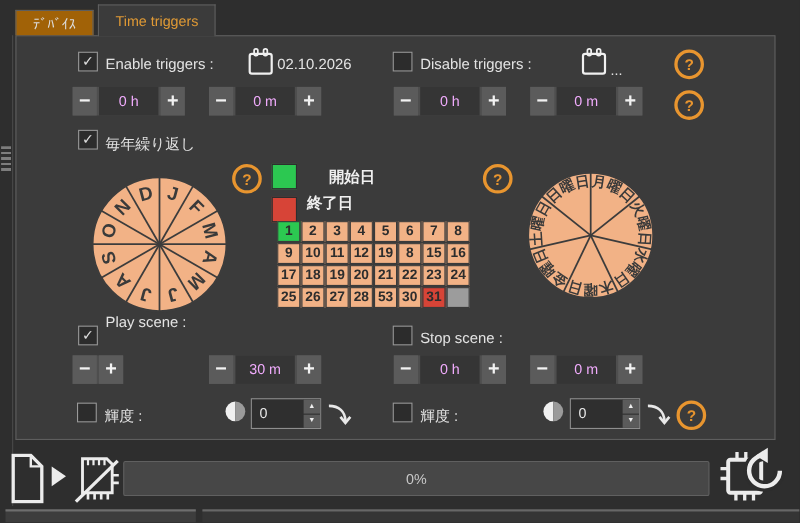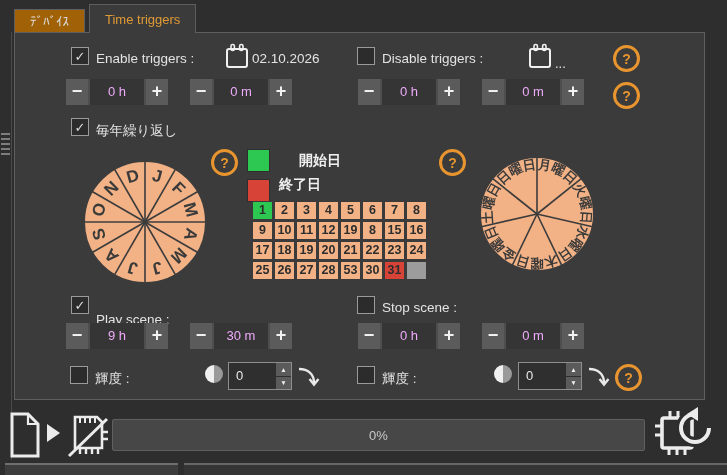--- a/index.html
+++ b/index.html
@@ -205,27 +205,26 @@
       <text font-size="13" font-weight="bold" fill="#3a3a3a" text-anchor="middle" font-family="&quot;Liberation Sans&quot;,sans-serif"><textPath href="#wkpath" startOffset="7.14%">月曜日</textPath></text>
       <text font-size="13" font-weight="bold" fill="#3a3a3a" text-anchor="middle" font-family="&quot;Liberation Sans&quot;,sans-serif"><textPath href="#wkpath" startOffset="21.43%">火曜日</textPath></text>
       <text font-size="13" font-weight="bold" fill="#3a3a3a" text-anchor="middle" font-family="&quot;Liberation Sans&quot;,sans-serif"><textPath href="#wkpath" startOffset="35.71%">水曜日</textPath></text>
       <text font-size="13" font-weight="bold" fill="#3a3a3a" text-anchor="middle" font-family="&quot;Liberation Sans&quot;,sans-serif"><textPath href="#wkpath" startOffset="50.00%">木曜日</textPath></text>
       <text font-size="13" font-weight="bold" fill="#3a3a3a" text-anchor="middle" font-family="&quot;Liberation Sans&quot;,sans-serif"><textPath href="#wkpath" startOffset="64.29%">金曜日</textPath></text>
       <text font-size="13" font-weight="bold" fill="#3a3a3a" text-anchor="middle" font-family="&quot;Liberation Sans&quot;,sans-serif"><textPath href="#wkpath" startOffset="78.57%">土曜日</textPath></text>
       <text font-size="13" font-weight="bold" fill="#3a3a3a" text-anchor="middle" font-family="&quot;Liberation Sans&quot;,sans-serif"><textPath href="#wkpath" startOffset="92.86%">日曜日</textPath></text>
     </svg>
 
   <div class="cb" style="left:71px;top:296px;">✓</div>
-  <div class="lbl" style="left:96px;top:312px;text-align:center;">Play scene :</div>
+  <div class="lbl" style="left:96px;top:285px;text-align:center;">Play scene :</div>
   <div class="cb" style="left:357px;top:296px;"></div>
   <div class="lbl" style="left:382px;top:300px;">Stop scene :</div>
 
   <div class="stepper" style="left:66px;top:323px;">
     <div class="st-btn">−</div>
-    <div class="st-val">9 h</div>
     <div class="st-btn">+</div>
   </div>
   <div class="stepper" style="left:190px;top:323px;">
     <div class="st-btn">−</div>
     <div class="st-val">30 m</div>
     <div class="st-btn">+</div>
   </div>
   <div class="stepper" style="left:358px;top:323px;">
     <div class="st-btn">−</div>
     <div class="st-val">0 h</div>

